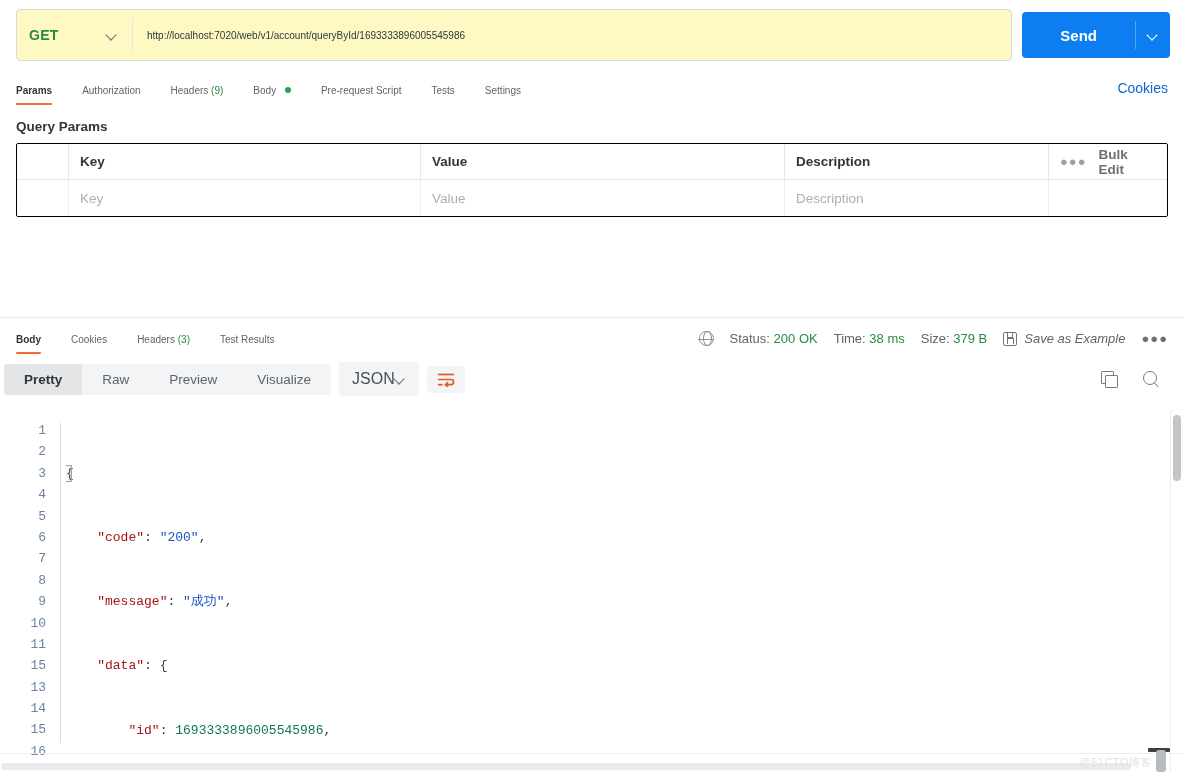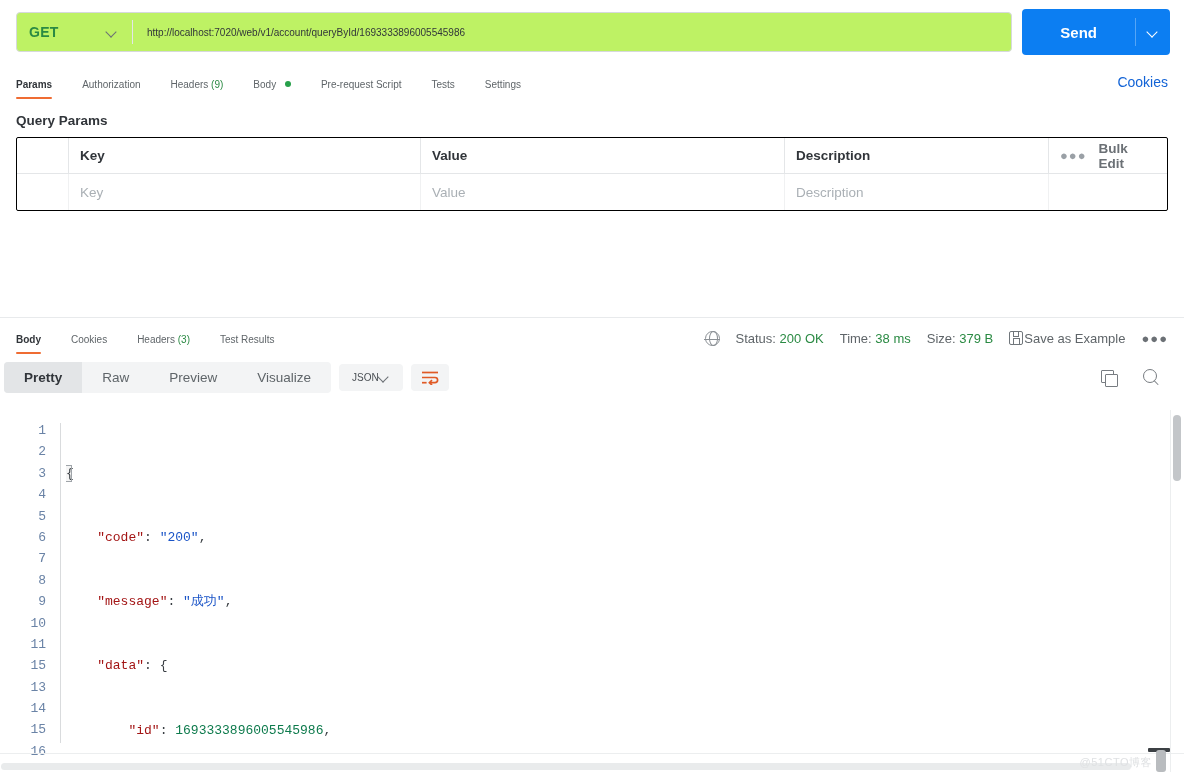--- a/index.html
+++ b/index.html
@@ -14,24 +14,24 @@
 
   
   .url-row {
     display: flex; align-items: center;
     padding: 9px 14px 0 16px;
     gap: 10px;
   }
   .url-box {
     flex: 1;
     display: flex; align-items: stretch;
-    height: 40px;
+    height: 52px;
     border: 1px solid #d6d9dc;
     border-radius: 4px;
-    background: #bef264;
+    background: #fef9c3;
     justify-content: space-between;
   }
   .method {
     display: flex; align-items: center; justify-content: space-between;
     width: 115px;
     padding: 0 14px 0 12px;
     cursor: pointer;
   }
   .method-label {
     font-size: 14px; font-weight: bold; color: #2a8a43; letter-spacing: .3px;
@@ -152,21 +152,21 @@
   }
   .globe::before {
     content: ""; position: absolute; left: 50%; top: -1.4px; bottom: -1.4px;
     width: 7px; margin-left: -3.5px;
     border: 1.4px solid #8b9095; border-radius: 50%;
   }
   .globe::after {
     content: ""; position: absolute; left: -1.4px; right: -1.4px; top: 50%;
     height: 0; border-top: 1.4px solid #8b9095;
   }
-  .save-ex { display: flex; align-items: flex-start; gap: 1px; cursor: pointer; }
+  .save-ex { display: flex; align-items: center; gap: 7px; cursor: pointer; font-style: italic; }
   .floppy {
     width: 14px; height: 14px; border: 1.3px solid #70767b; border-radius: 2px;
     position: relative;
   }
   .floppy::before {
     content: ""; position: absolute; left: 3px; right: 3px; top: 0; height: 4px;
     border: 1.3px solid #70767b; border-top: 0;
   }
   .floppy::after {
     content: ""; position: absolute; left: 2.5px; right: 2.5px; bottom: 0.5px; height: 5px;
@@ -185,21 +185,21 @@
   }
   .seg-item {
     font-size: 13.5px; color: #5f6569;
     padding: 8px 20px; cursor: pointer; white-space: nowrap;
   }
   .seg-item.active { background: #e3e5e7; color: #31353a; font-weight: bold; }
   .sel-box {
     display: flex; align-items: center; 
     background: #f3f4f5; border-radius: 4px;
     padding: 8px 13px; cursor: pointer;
-    font-size: 10px; color: #4a4f54;
+    font-size: 16px; color: #4a4f54;
   }
   .wrap-btn {
     background: #f3f4f5; border-radius: 4px;
     padding: 6px 10px; cursor: pointer;
     display: flex; align-items: center; justify-content: center;
   }
   .right-icons { margin-left: auto; display: flex; align-items: center; gap: 26px; padding-right: 8px; }
   .copy-ico { width: 16px; height: 16px; position: relative; cursor: pointer; }
   .copy-ico::before {
     content: ""; position: absolute; left: 0; top: 0; width: 11px; height: 11px;

